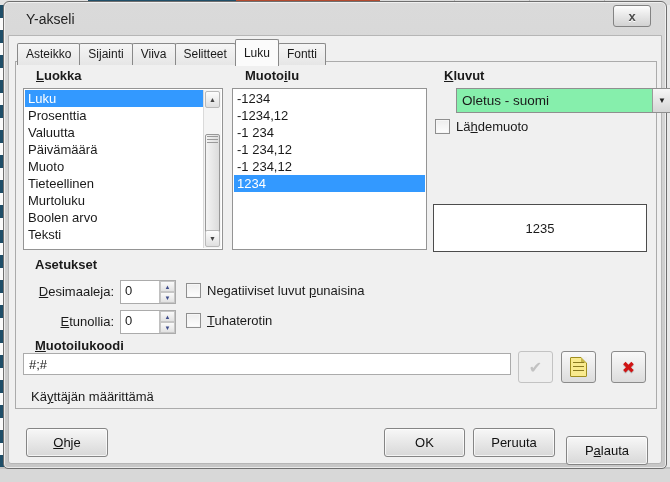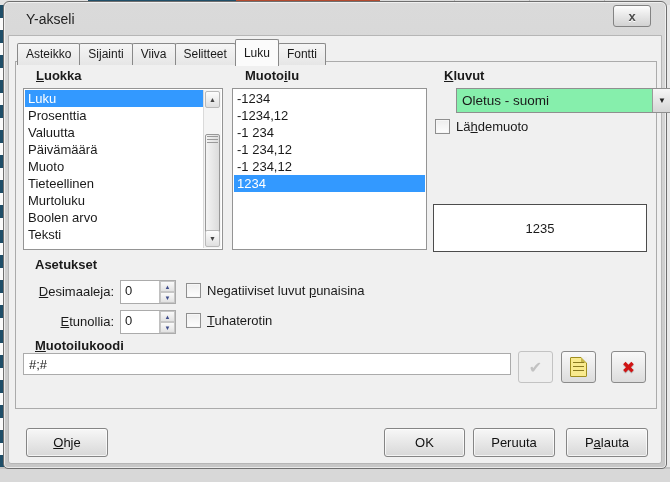--- a/index.html
+++ b/index.html
@@ -209,24 +209,25 @@
       <div class="code-input" style="left:7px;top:291px;width:488px;">#;#</div>
       <div class="mini-btn disabled" style="left:502px;top:289px;">
         <span class="check-glyph">✔</span>
       </div>
       <div class="mini-btn" style="left:545px;top:289px;">
         <span class="note-icon"></span>
       </div>
       <div class="mini-btn" style="left:595px;top:289px;">
         <span class="x-glyph">✖</span>
       </div>
+      <div class="statusline" style="left:15px;top:327px;"><span>Kä</span><span class="mn">y</span><span>ttäjän määrittämä</span></div>
     </div>
 
     <div class="btn" style="left:17px;top:392px;width:80px;">
         <span><span></span><span class="mn">O</span><span>hje</span></span>
       </div>
     <div class="btn" style="left:375px;top:392px;width:79px;">OK</div>
     <div class="btn" style="left:464px;top:392px;width:80px;">Peruuta</div>
-    <div class="btn" style="left:557px;top:392px;width:80px;text-align:center;">
+    <div class="btn" style="left:557px;top:400px;width:80px;text-align:center;">
         <span><span>P</span><span class="mn">a</span><span>lauta</span></span>
       </div>
   </div>
 </div>
 
 </body></html>

